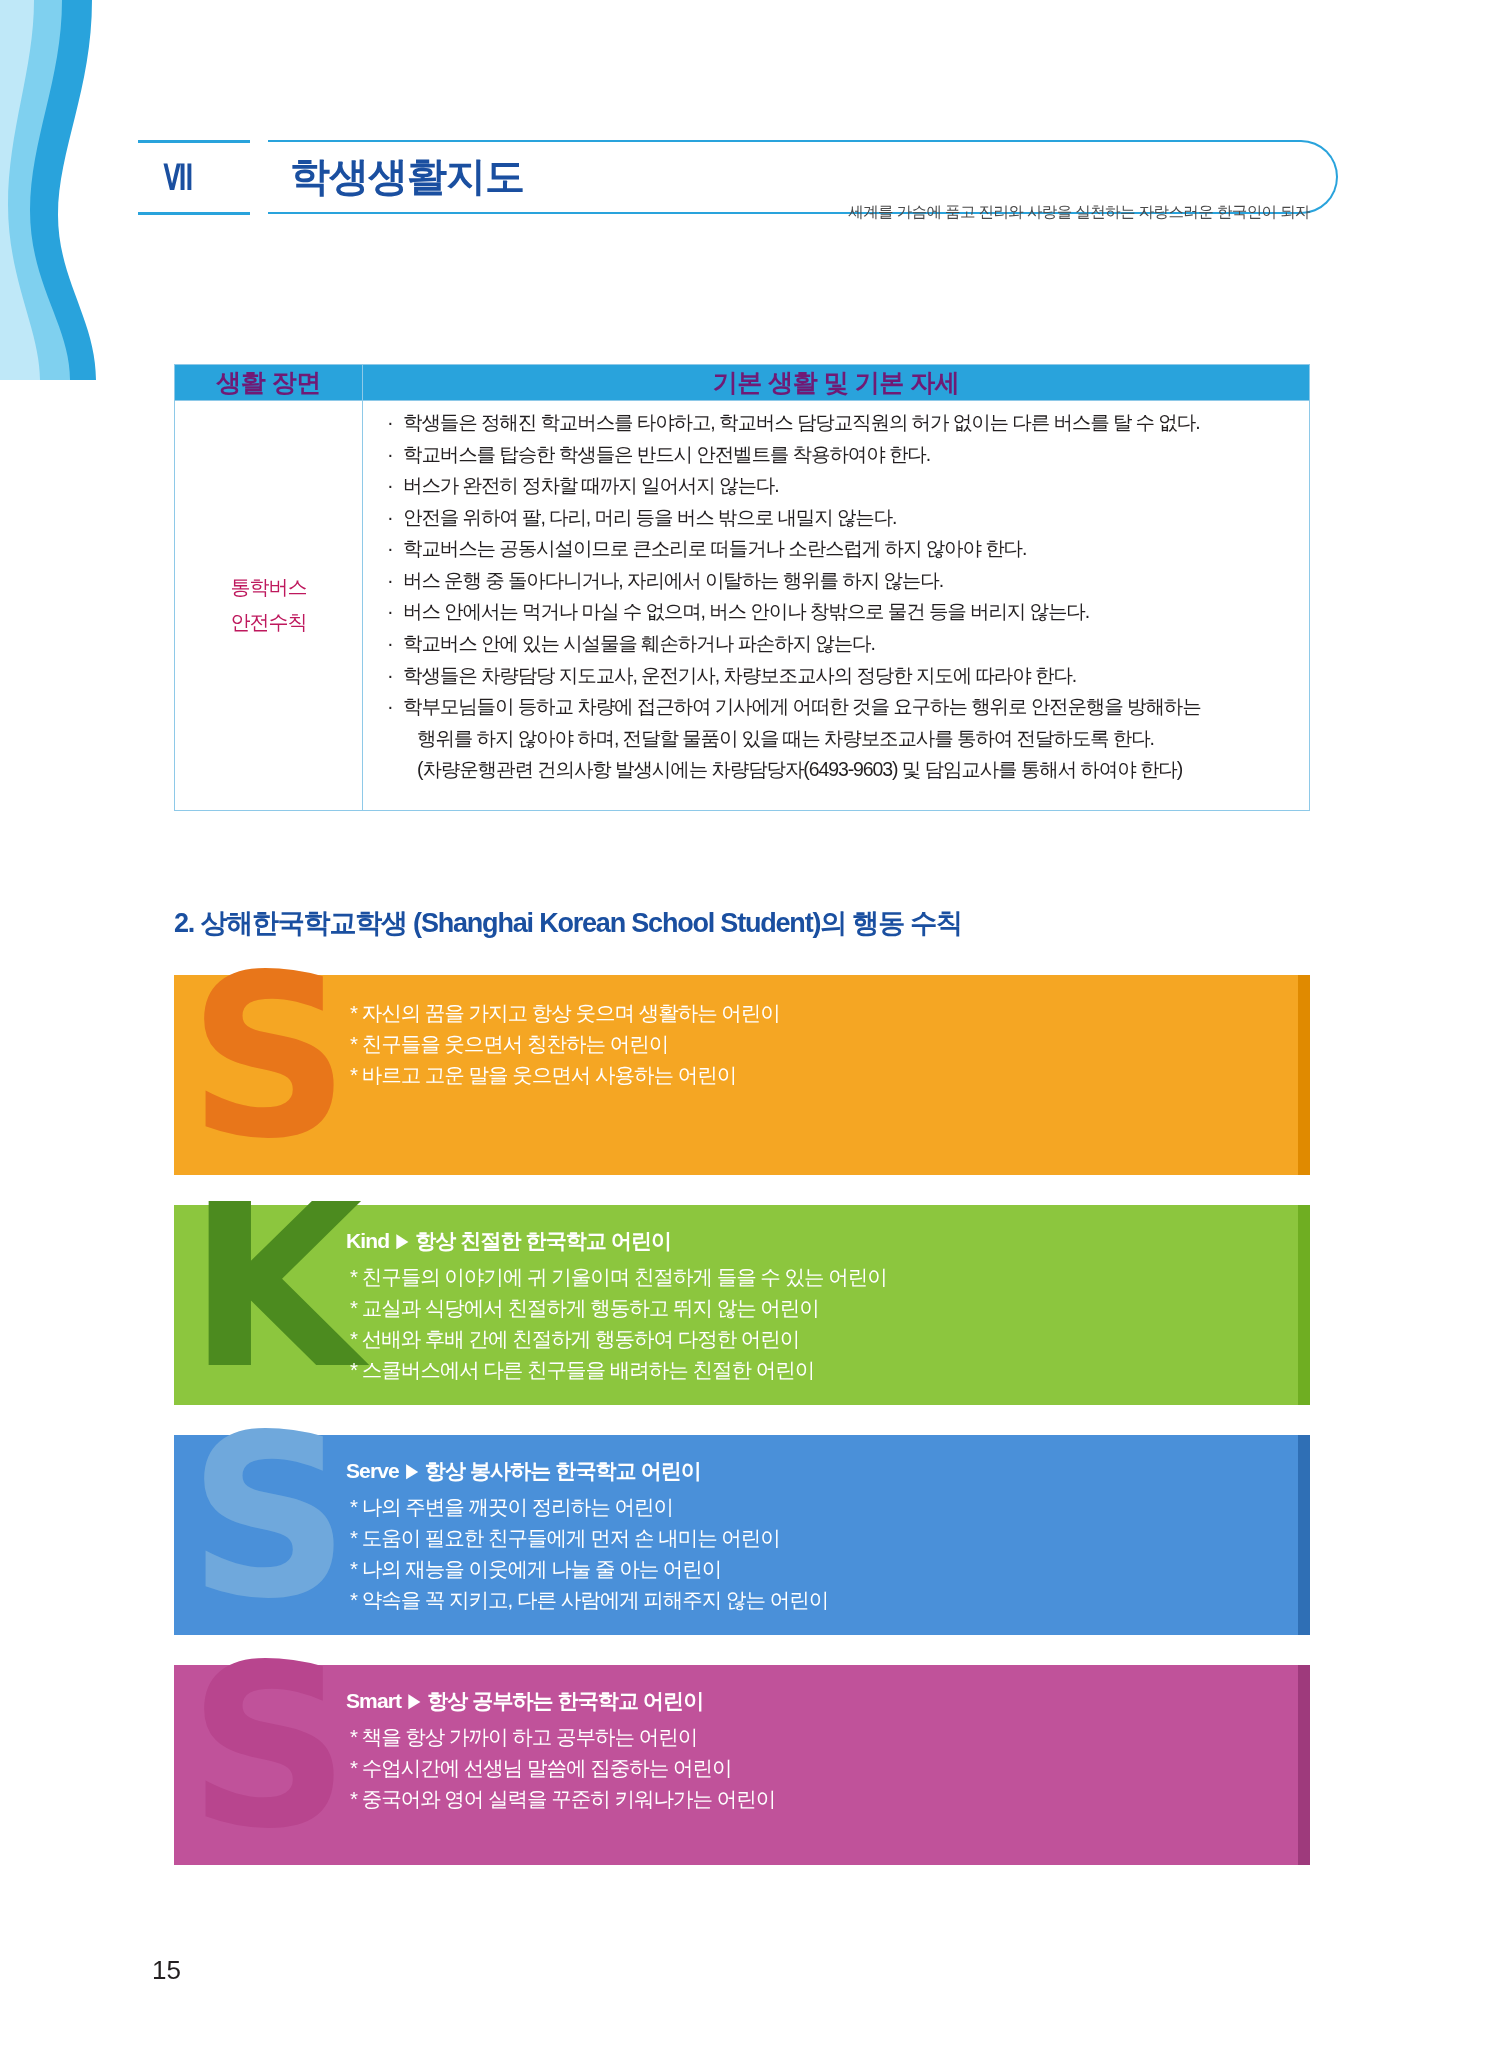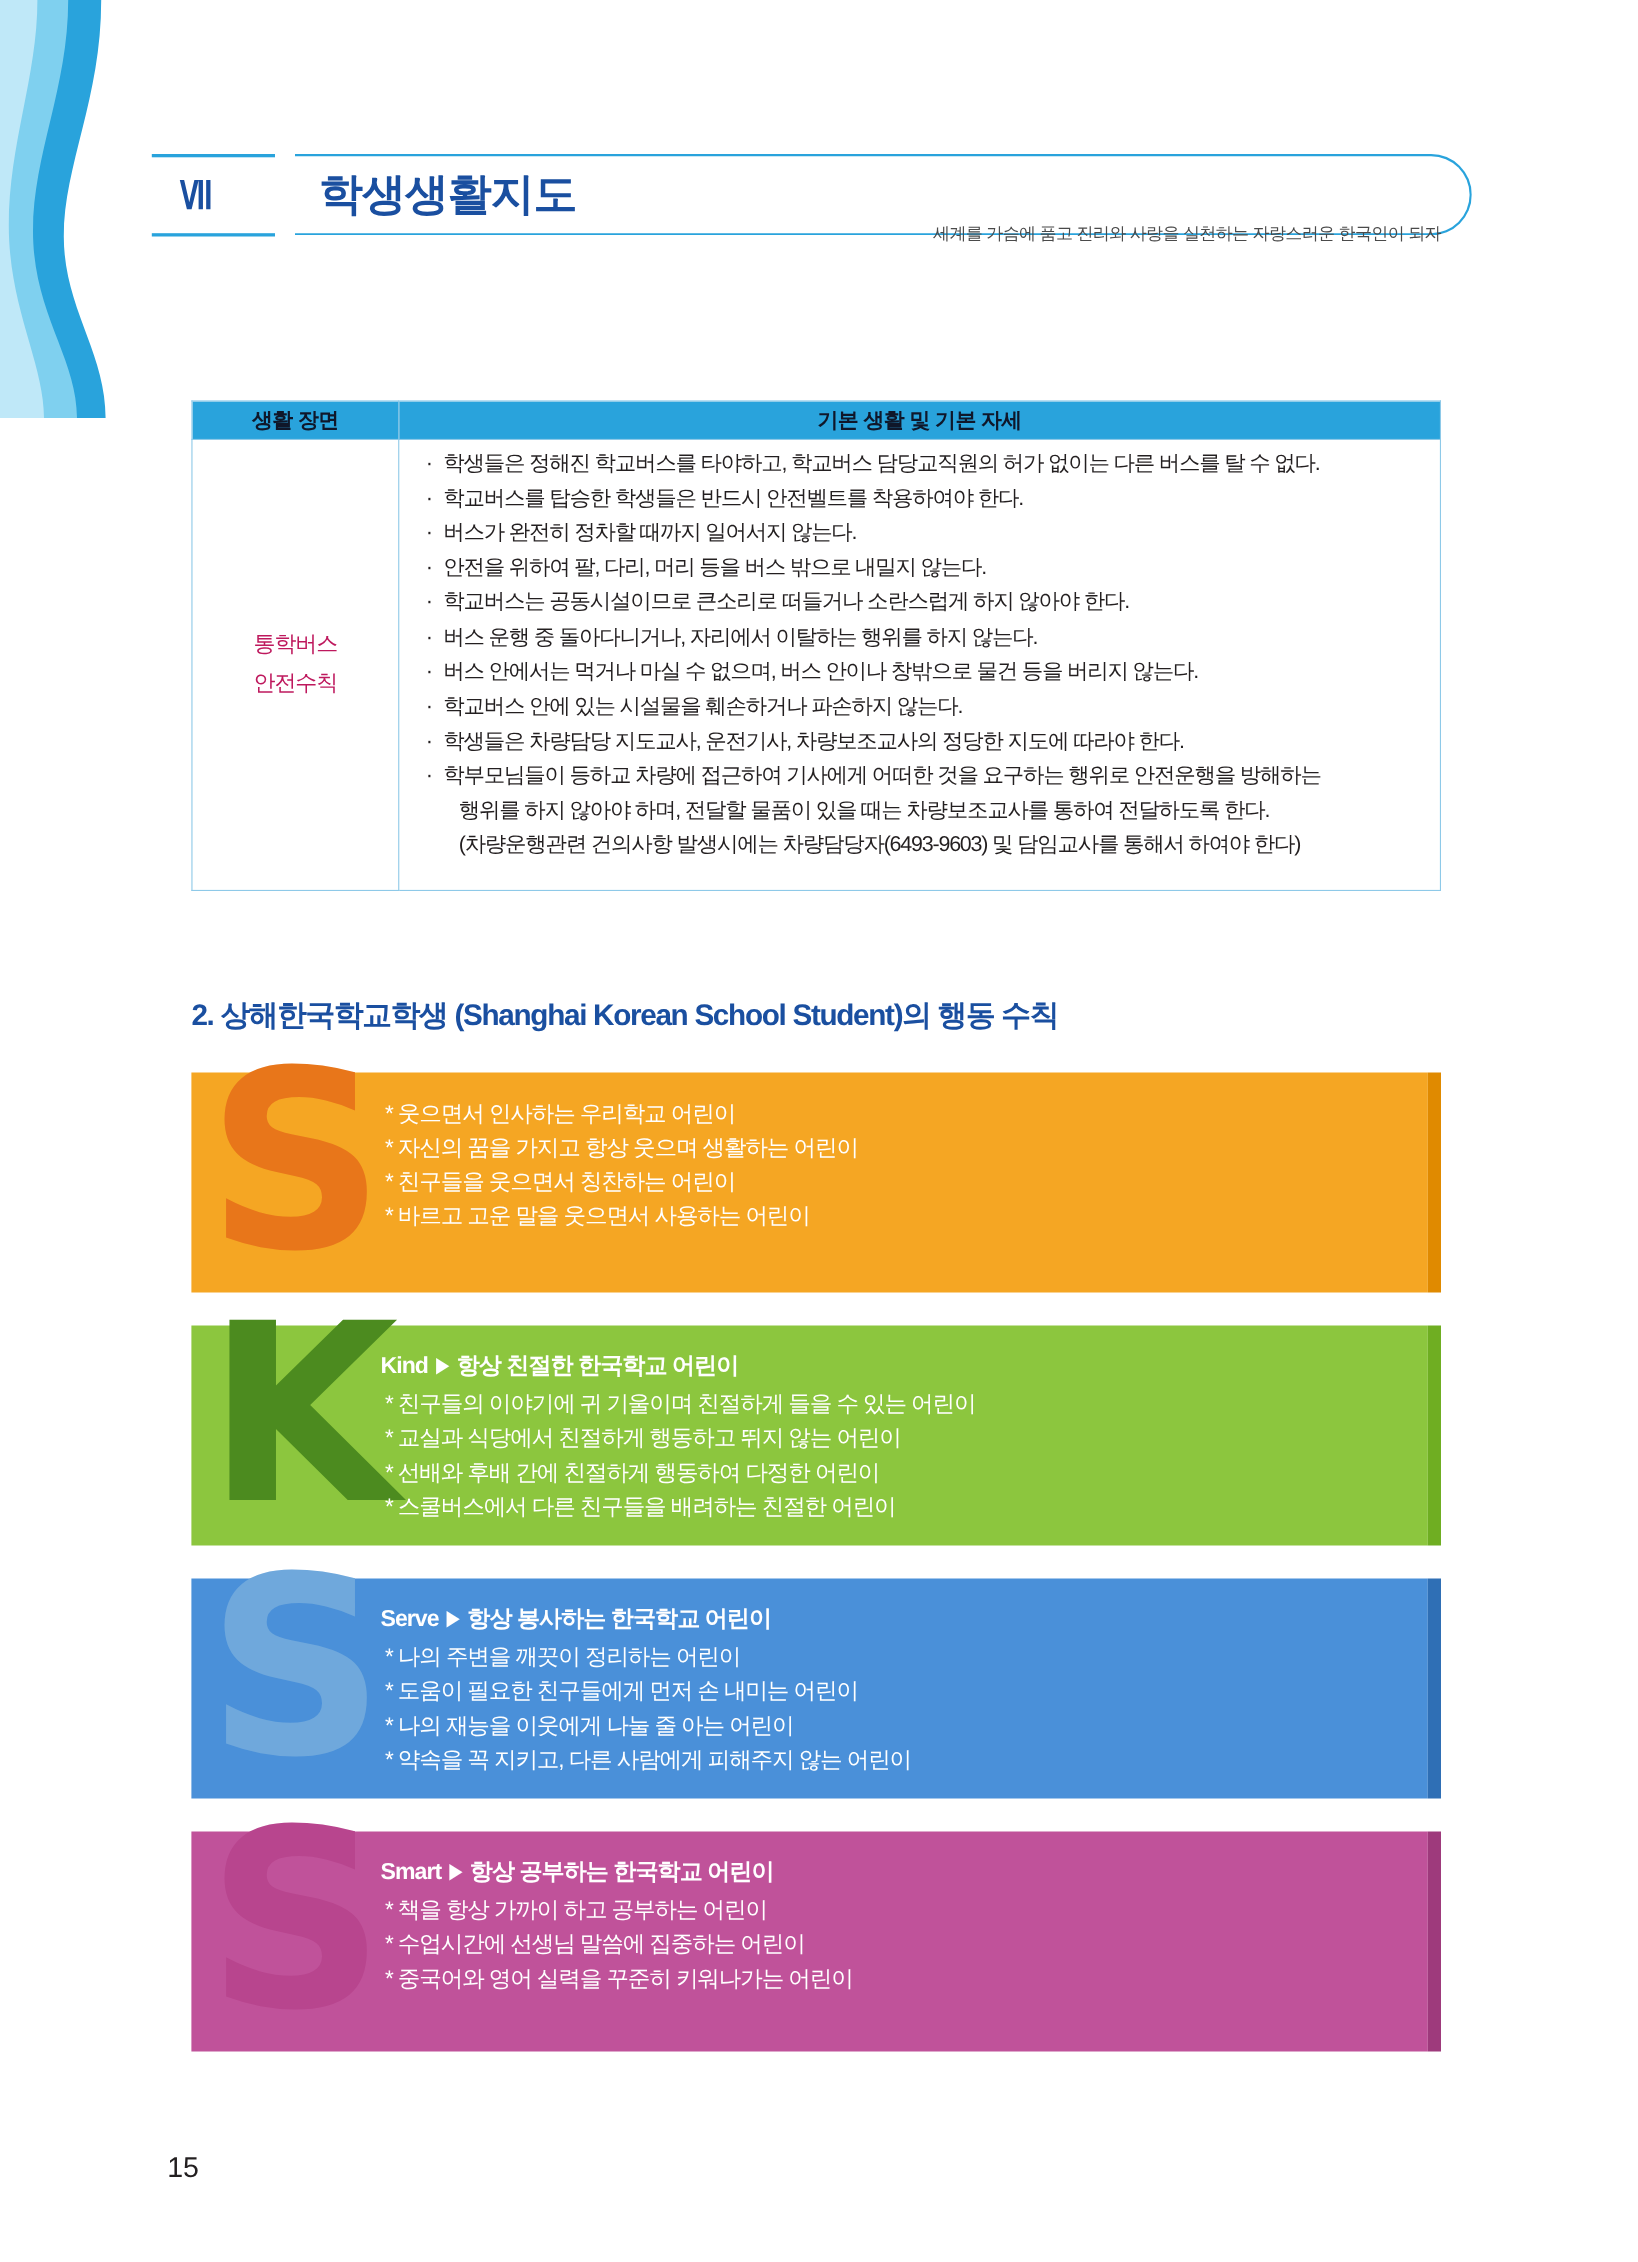--- a/index.html
+++ b/index.html
@@ -37,21 +37,21 @@
   }
   .hdr-sub {
     position:absolute; right:28px; top:30px;
     font-size:15.5px; color:#4a4a4a; letter-spacing:-0.6px;margin-top:32px;
   }
 
   
   .tbl { position:absolute; left:174px; top:364px; width:1136px; border-collapse:collapse; }
   .tbl td, .tbl th { border:1px solid #8ec9e8; }
   .tbl thead th {
-    background:#29a3dc; color:#0f172a; font-size:19px; font-weight:bold;
+    background:#29a3dc; color:#701a75; font-size:25px; font-weight:bold;
     height:35px; letter-spacing:-0.5px;
   }
   .tbl thead th.c1 { width:188px; }
   .tbl .cell-label {
     text-align:center; vertical-align:middle;
     font-size:20px; color:#be185d; letter-spacing:-1px; line-height:1.75;
     background:#ffffff; padding:0 6px;
   }
   .tbl .cell-body { padding:6px 20px 24px 22px; background:#ffffff; }
   .tbl ul { list-style:none; margin:0; padding:0; }
@@ -172,21 +172,20 @@
   </tbody>
 </table>
 
 <div class="sec-head">2. 상해한국학교학생 (Shanghai Korean School Student)의 행동 수칙</div>
 
 <div class="block" id="blk-smile">
   <div class="bar"></div>
   <div class="tail"></div>
   <div class="bigletter">S</div>
   <div class="content">
-    <div class="item">* 웃으면서 인사하는 우리학교 어린이</div>
     <div class="item">* 자신의 꿈을 가지고 항상 웃으며 생활하는 어린이</div>
     <div class="item">* 친구들을 웃으면서 칭찬하는 어린이</div>
     <div class="item">* 바르고 고운 말을 웃으면서 사용하는 어린이</div>
   </div>
 </div>
 
 <div class="block" id="blk-kind">
   <div class="bar"></div>
   <div class="tail"></div>
   <div class="bigletter">K</div>

